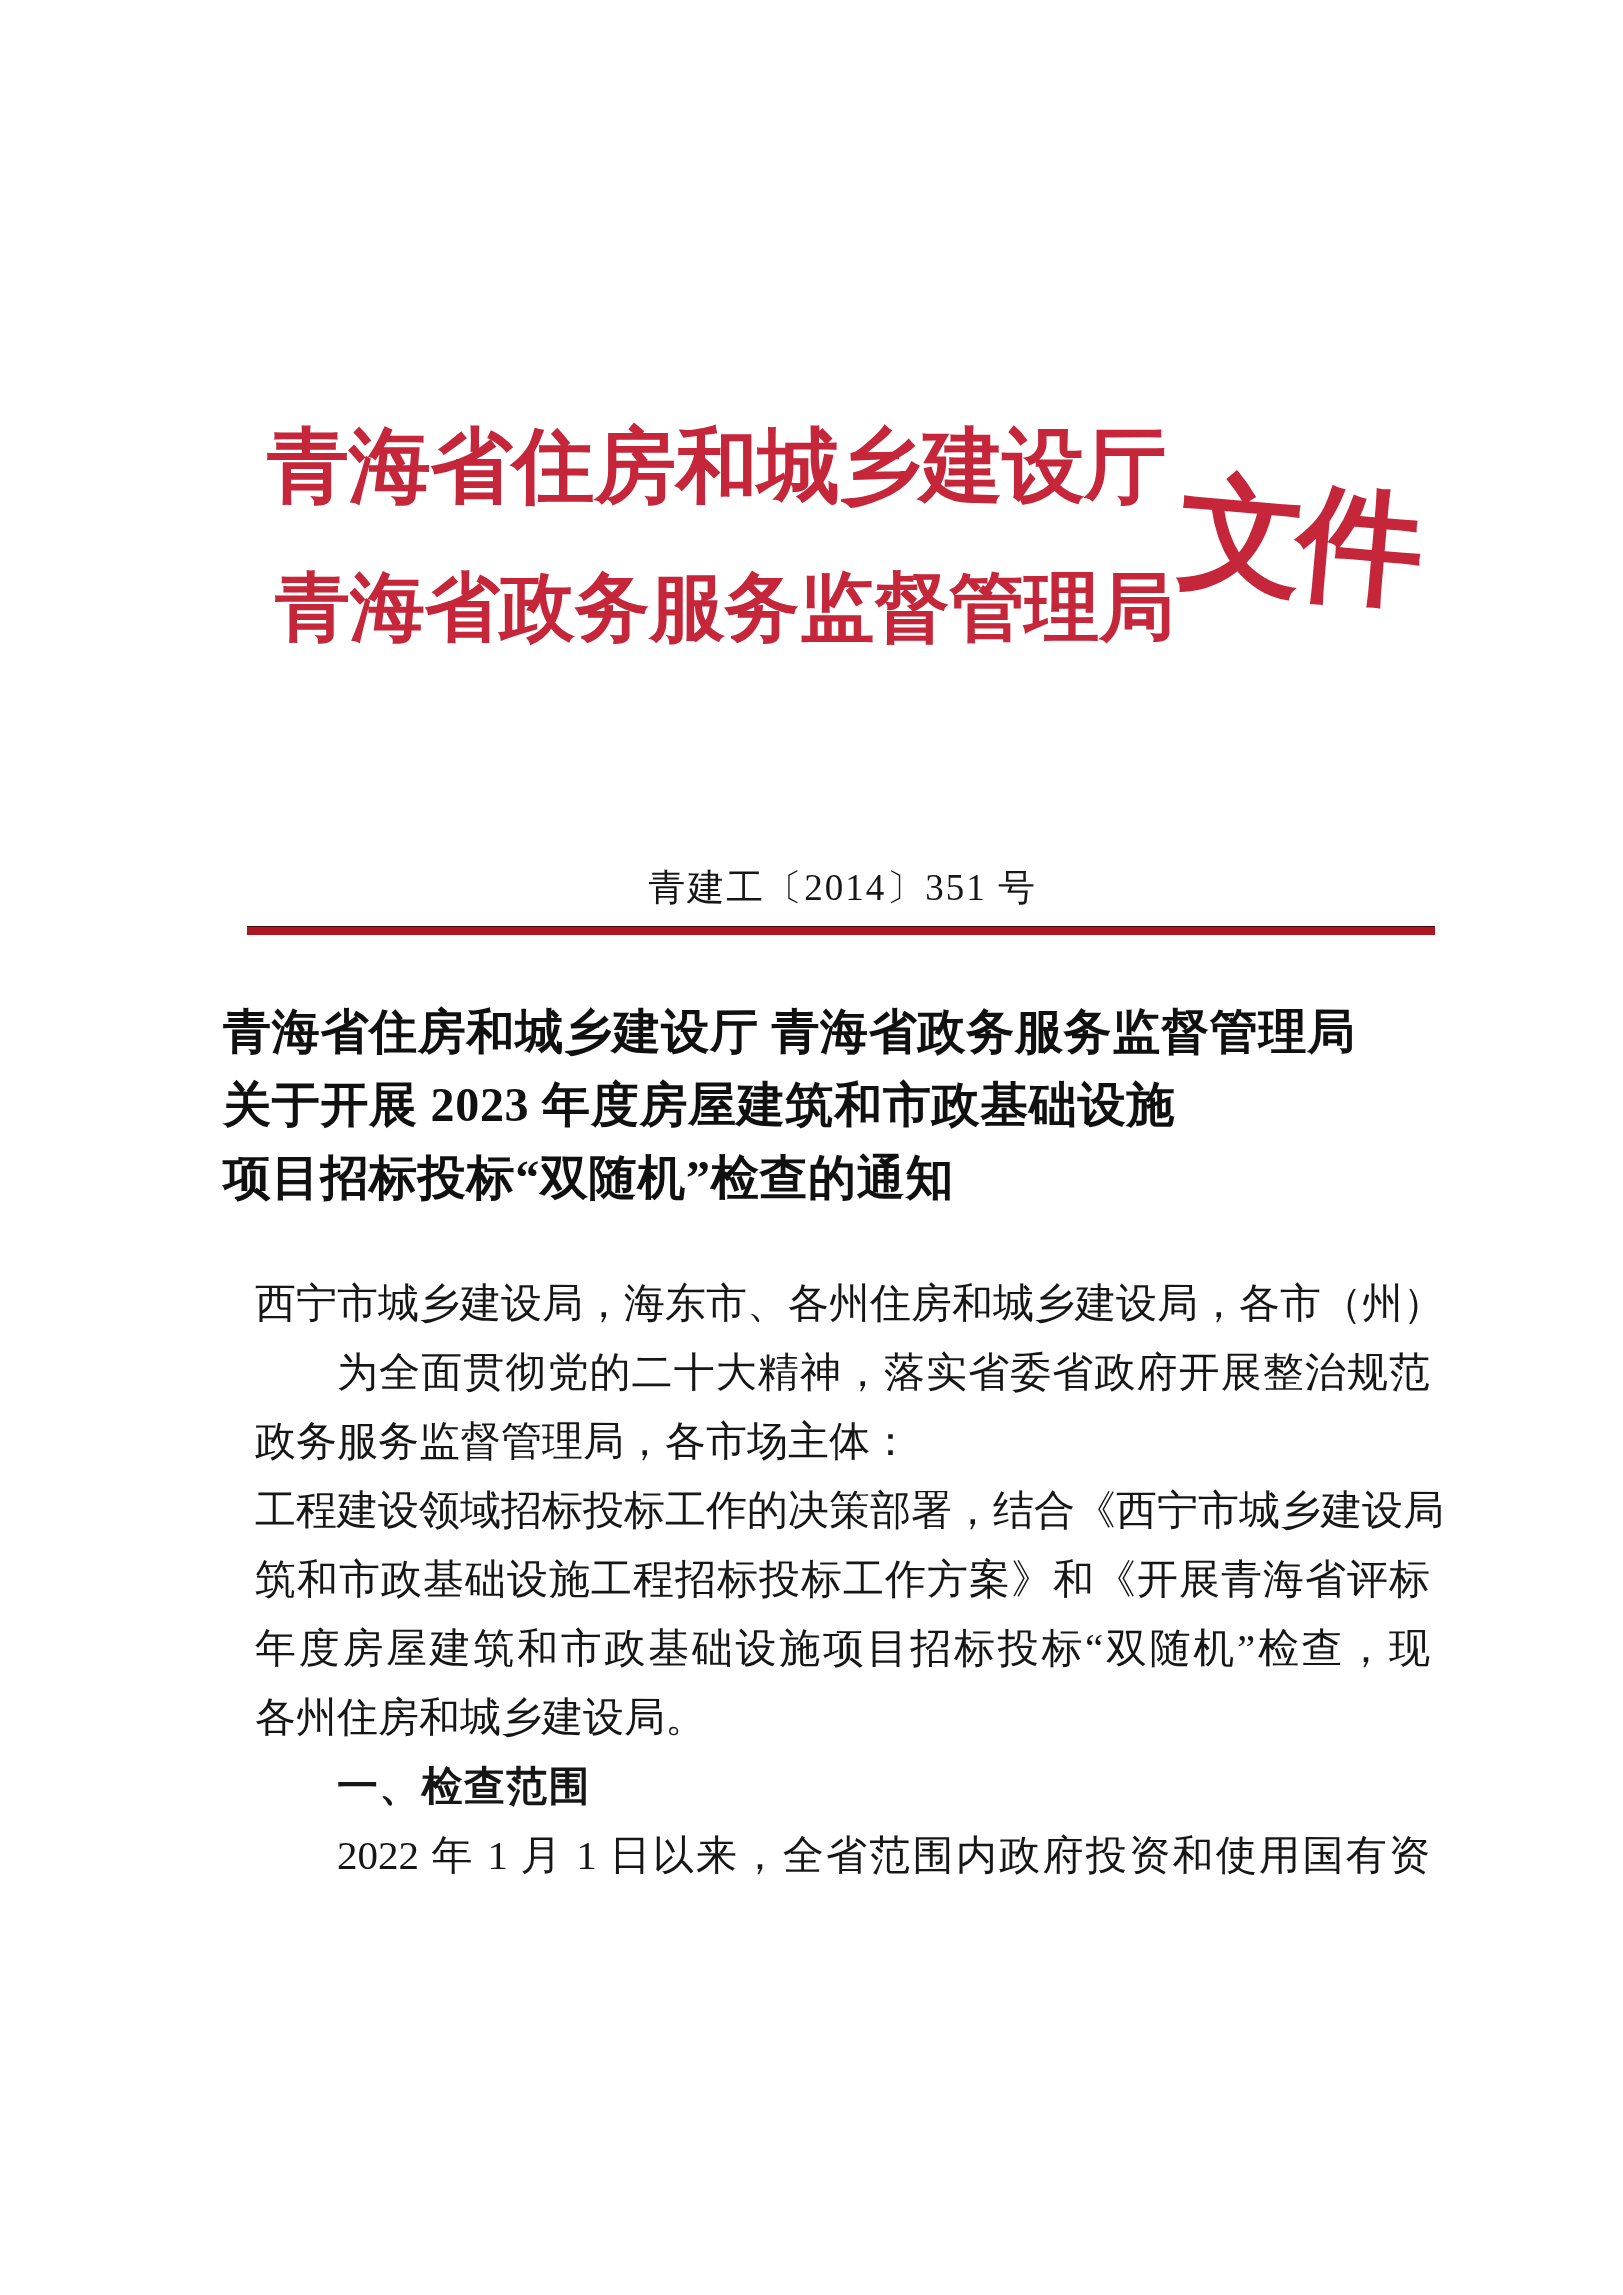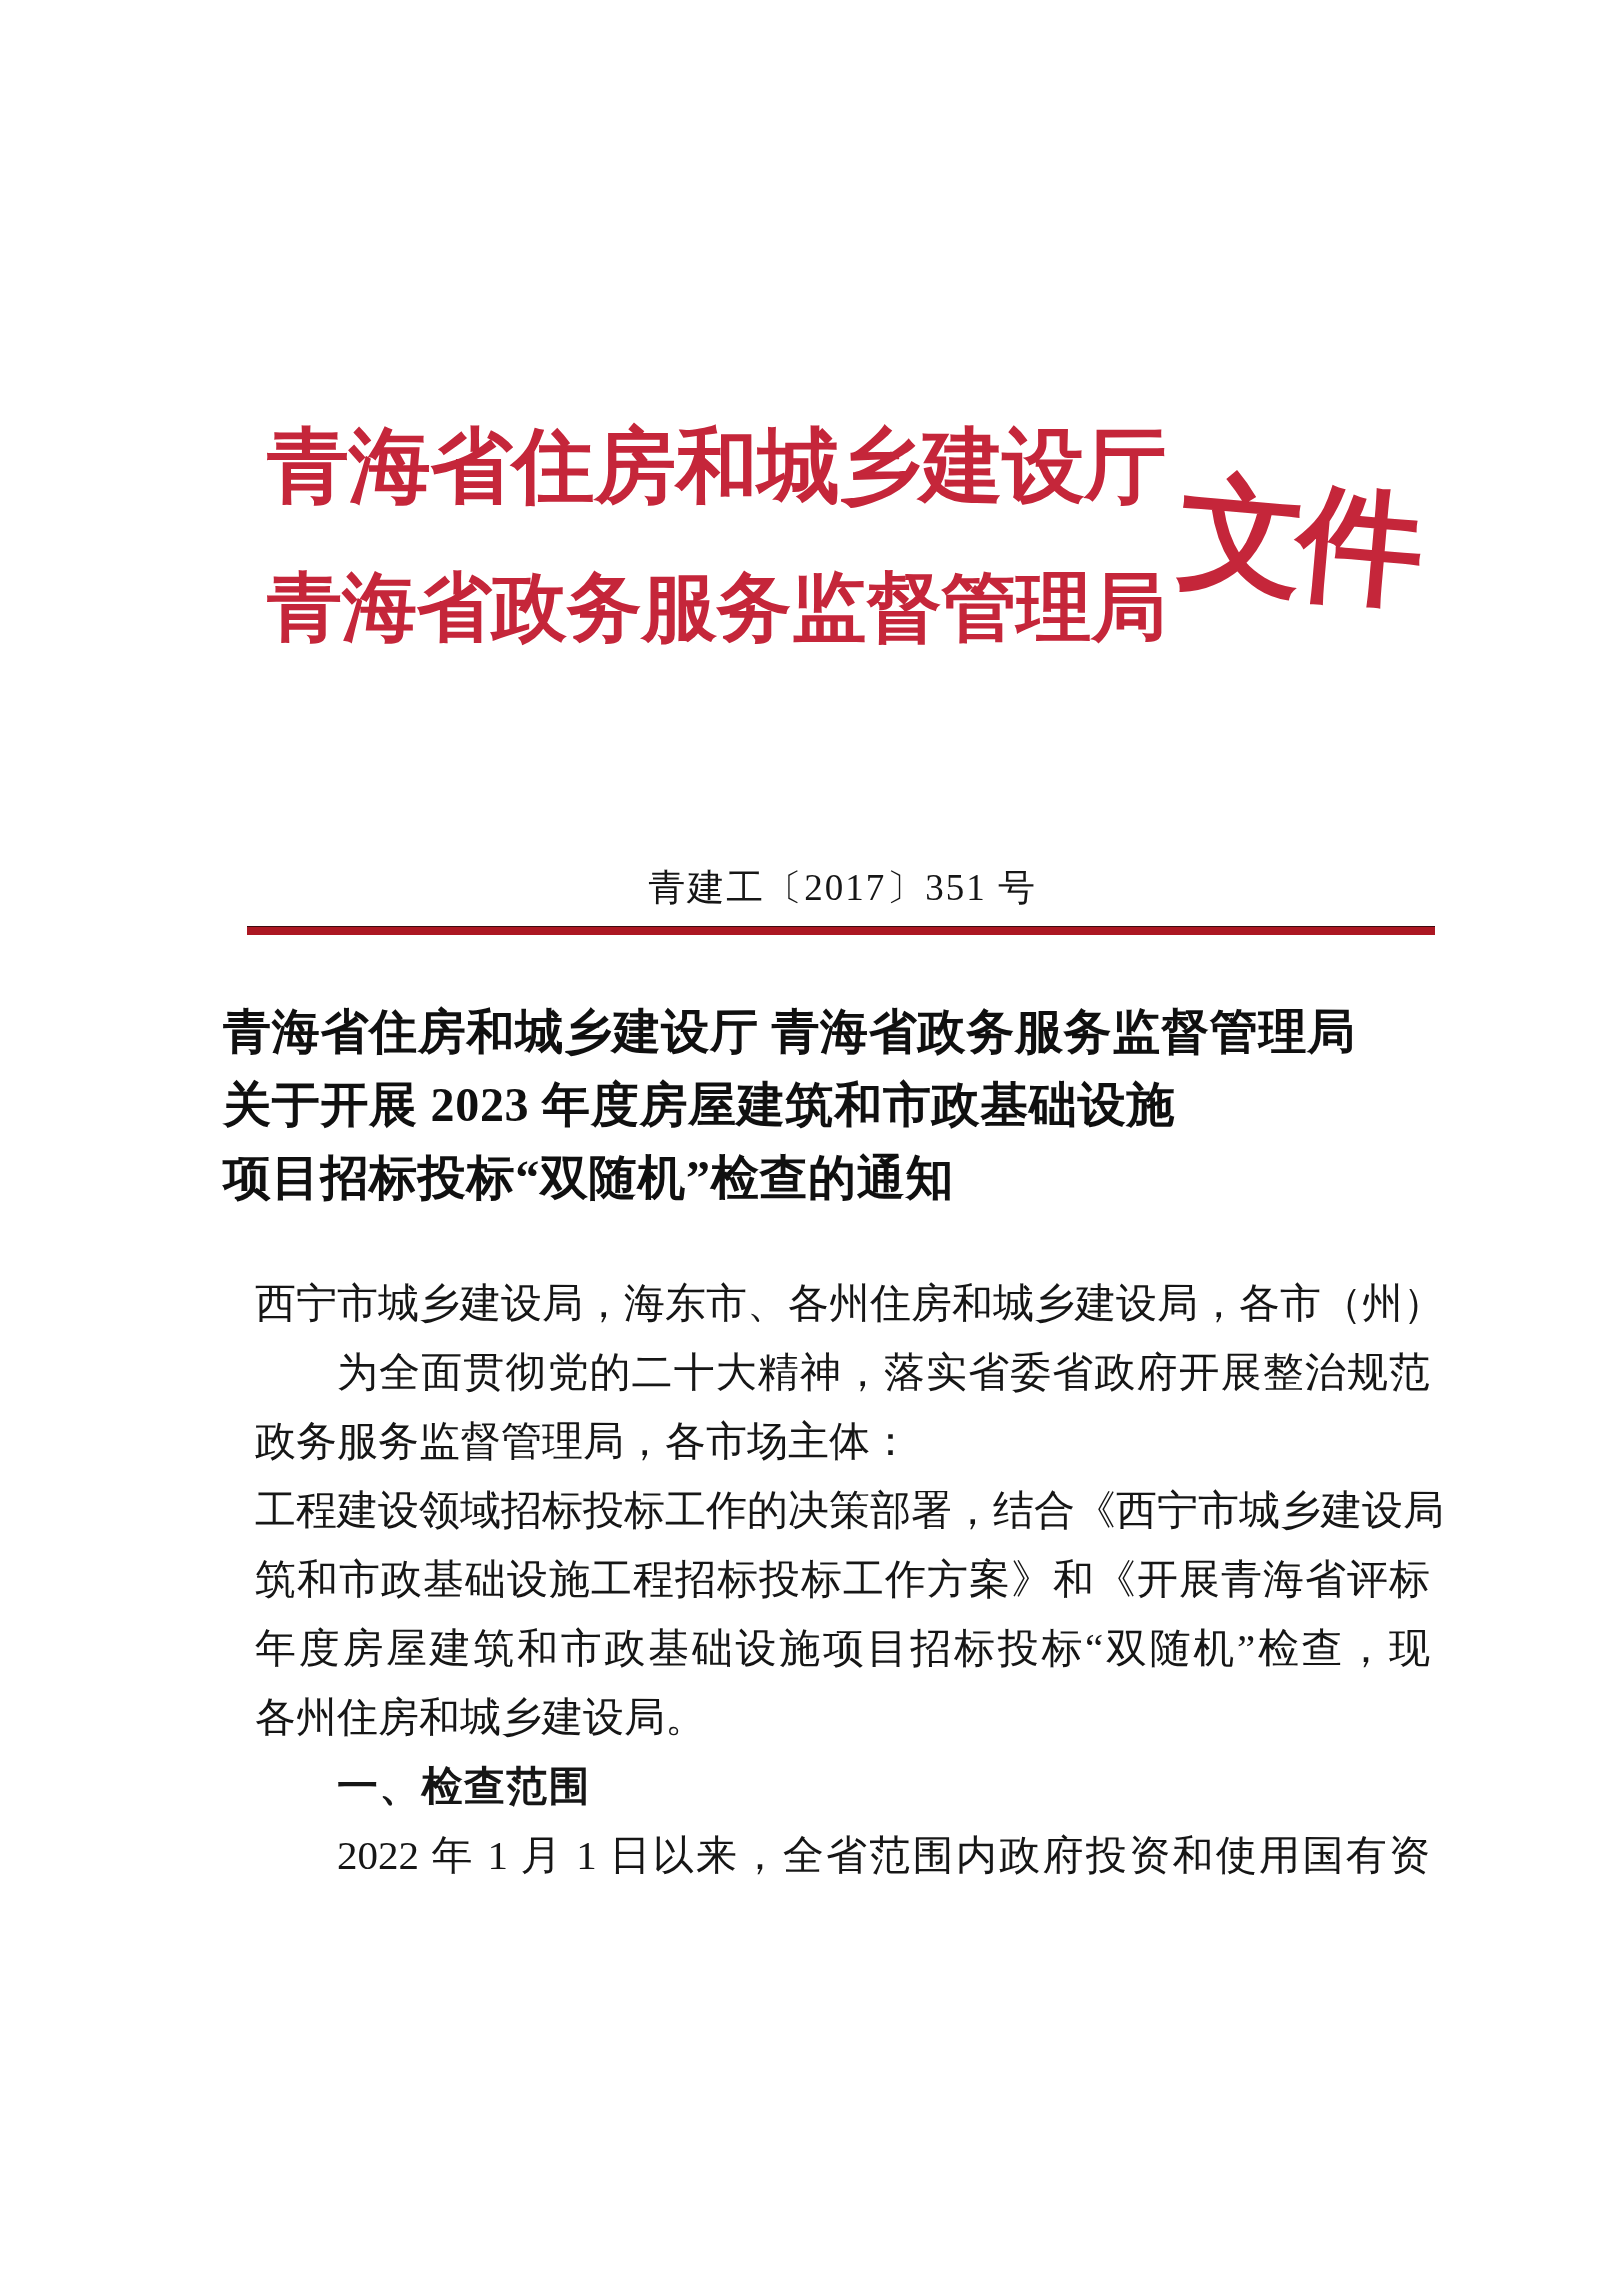--- a/index.html
+++ b/index.html
@@ -25,21 +25,21 @@
     width: 898px;
     color: #c5263a;
     font-weight: 700;
     white-space: nowrap;
     text-align: justify;
     text-align-last: justify;
     text-justify: inter-character;
     letter-spacing: -1.3px;
   }
   .org-line.l1 { top: 418px;  font-size: 82px; line-height: 98px; }
-  .org-line.l2 { top: 562px;  font-size: 75px; line-height: 92px; }
+  .org-line.l2 { top: 562px;  font-size: 75px; line-height: 92px; margin-left: 8px; }
   .doc-type {
     position: absolute;
     left: 1179px;
     top: 458px;
     width: 262px;
     color: #c5263a;
     font-weight: 700;
     font-size: 126px;
     line-height: 170px;
     letter-spacing: -7.9px;
@@ -114,21 +114,21 @@
 <body>
 
 <div class="page">
 
   <div class="letterhead">
     <div class="org-line l1">青海省住房和城乡建设厅</div>
     <div class="org-line l2">青海省政务服务监督管理局</div>
     <div class="doc-type">文件</div>
   </div>
 
-  <div class="doc-number">青建工〔2017〕351 号</div>
+  <div class="doc-number">青建工〔2014〕351 号</div>
 
   <div class="red-rule"></div>
 
   <div class="doc-title">
     <div class="t-line">青海省住房和城乡建设厅 青海省政务服务监督管理局</div>
     <div class="t-line">关于开展 2023 年度房屋建筑和市政基础设施</div>
     <div class="t-line">项目招标投标“双随机”检查的通知</div>
   </div>
 
   <div class="body-text">

